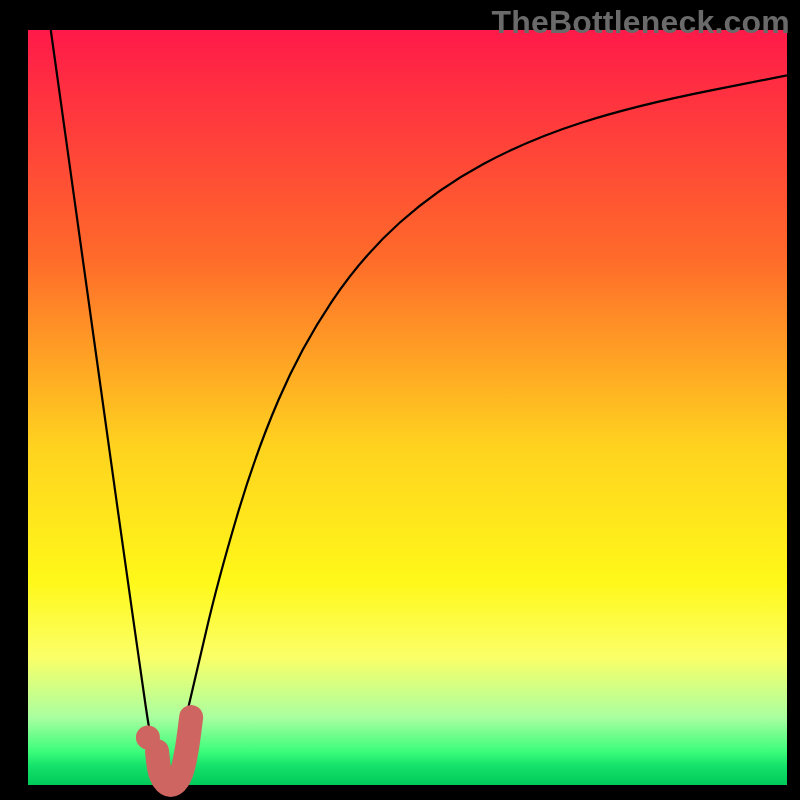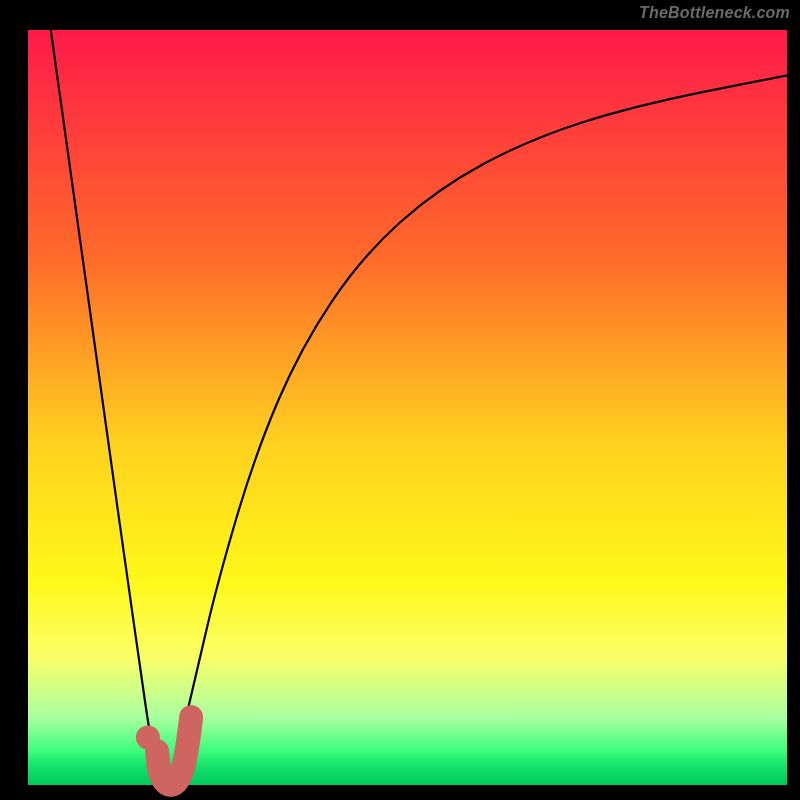--- a/index.html
+++ b/index.html
@@ -13,26 +13,25 @@
   }
   .stage {
     position: relative;
     width: 800px;
     height: 800px;
   }
   .attribution {
     position: absolute;
     top: 4px;
     right: 10px;
-    font-size: 16px;
+    font-size: 32px;
     font-weight: 600;
     color: #6a6a6a;
     letter-spacing: 0.2px;
     z-index: 5;
-    font-style: italic;
   }
   svg {
     position: absolute;
     left: 0;
     top: 0;
   }
 </style>
 </head>
 <body>
 

